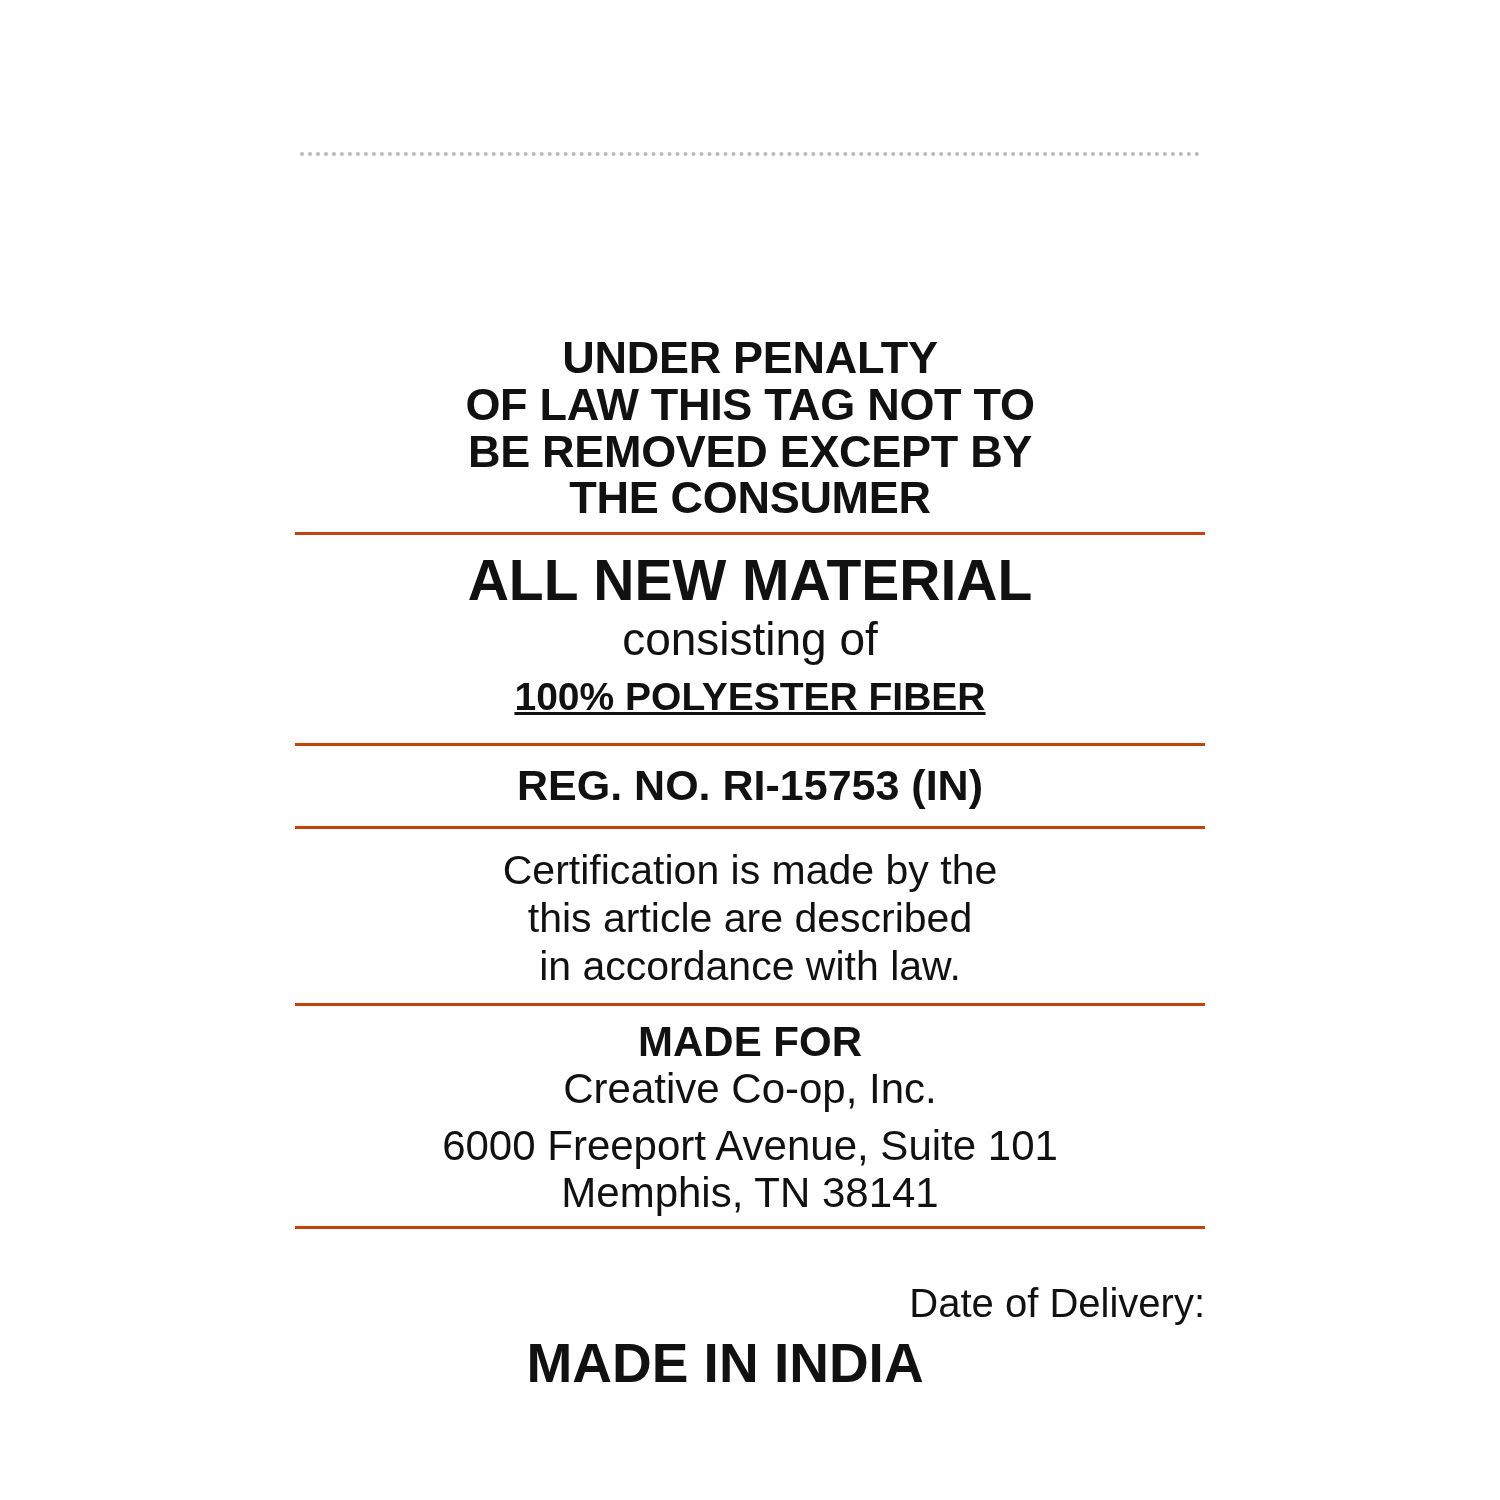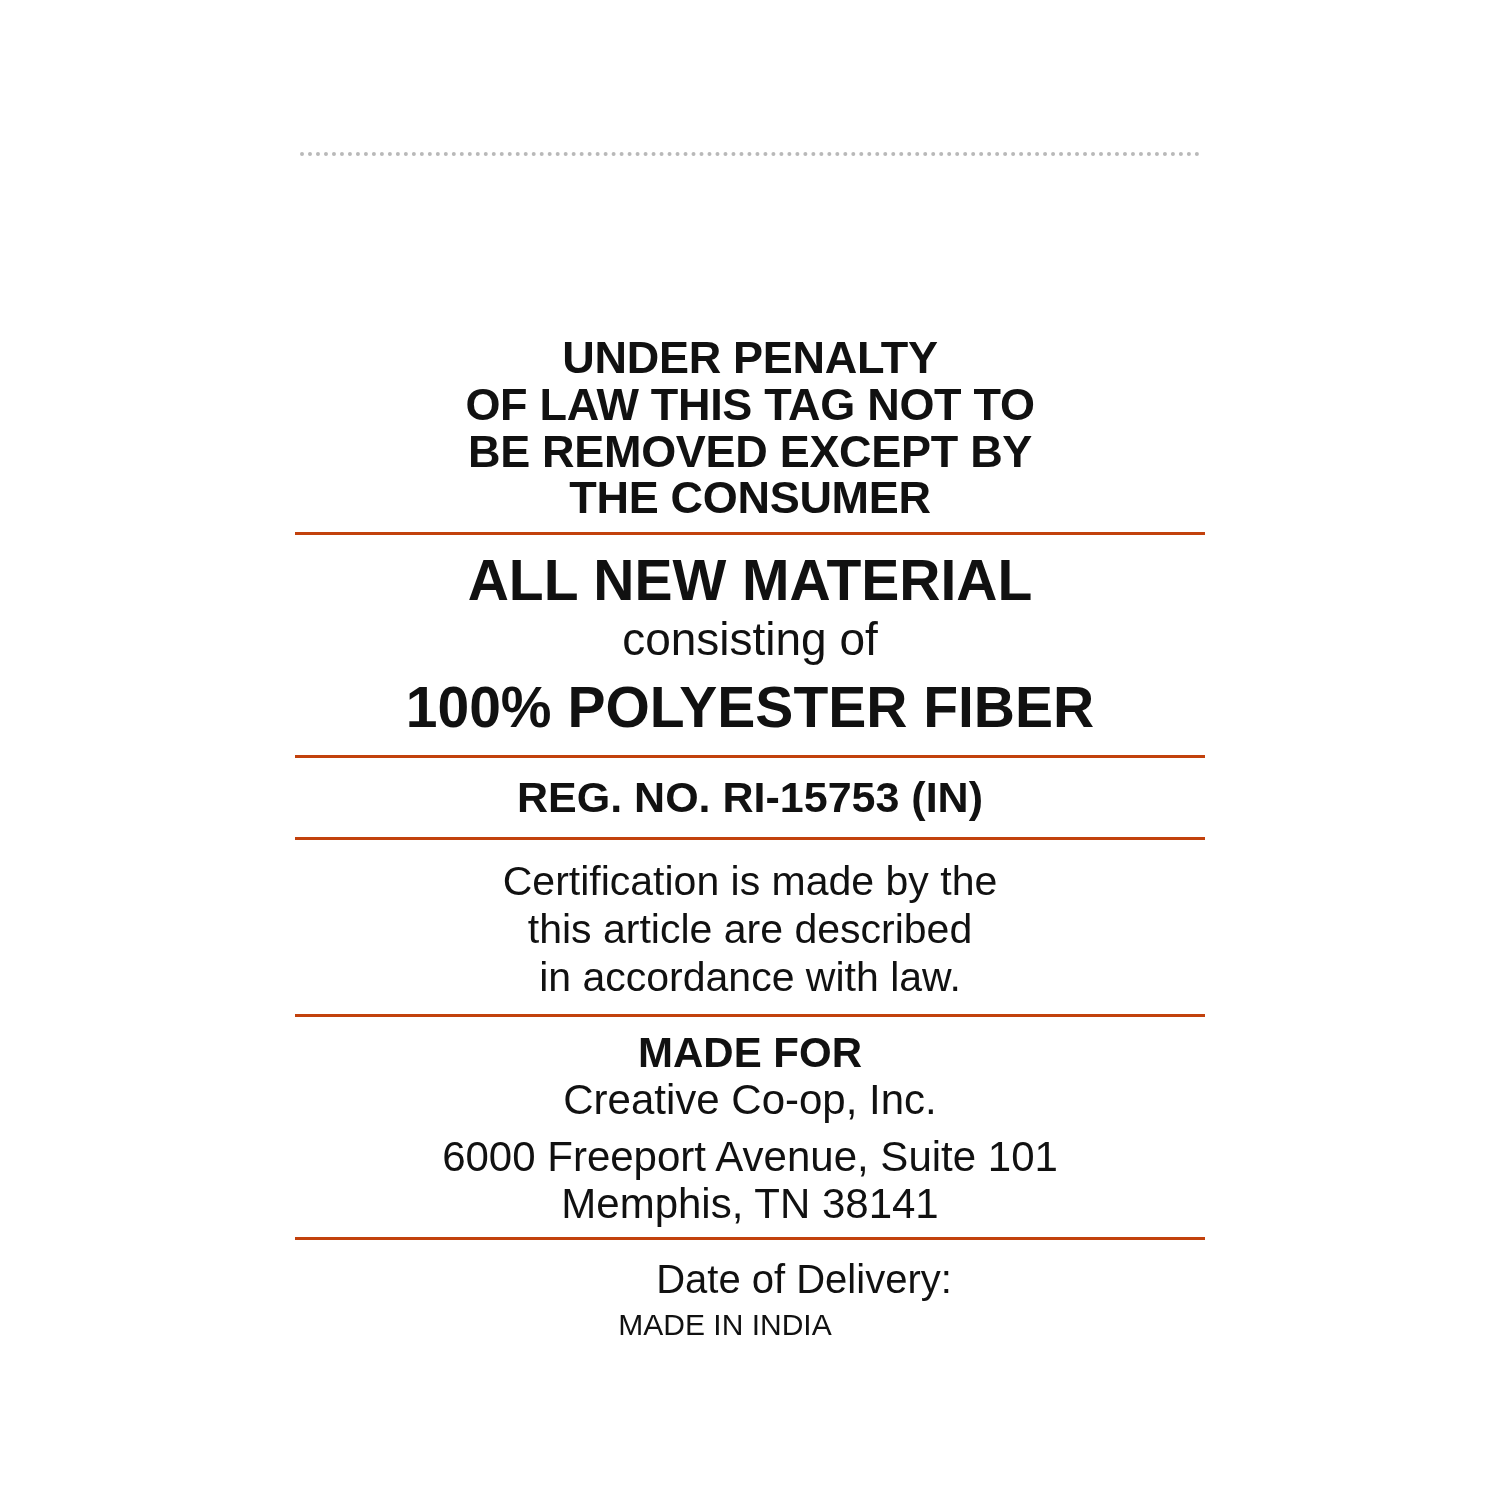--- a/index.html
+++ b/index.html
@@ -44,21 +44,21 @@
   .row {
     width: 100%;
     box-sizing: border-box;
   }
 
   .rule {
     border-bottom: 3px solid #c2410c;
   }
 
   .center { text-align: center; }
-  .left { text-align: center; }
+  .left { text-align: right; margin-top: 35px; }
 
   .headline {
     font-weight: bold;
     font-size: 45px;
     line-height: 1.04;
     letter-spacing: -0.3px;
     padding-bottom: 10px;
   }
 
   .material-title {
@@ -70,24 +70,25 @@
 
   .consisting {
     font-weight: normal;
     font-size: 46px;
     line-height: 1.1;
     padding-top: 2px;
   }
 
   .fiber {
     font-weight: bold;
-    font-size: 57px;
+    font-size: 39px;
     line-height: 1.1;
     padding-top: 12px;
-    padding-bottom: 16px;
+    padding-bottom: 24px;
+    text-decoration: underline;
   }
 
   .reg {
     font-weight: bold;
     font-size: 43px;
     line-height: 1.1;
     padding-top: 16px;
     padding-bottom: 16px;
   }
 
@@ -115,22 +116,22 @@
 
   .delivery {
     font-weight: normal;
     font-size: 40px;
     line-height: 1.15;
     padding-top: 16px;
     padding-left: 108px;
   }
 
   .origin {
-    font-weight: normal;
-    font-size: 30px;
+    font-weight: bold;
+    font-size: 55px;
     line-height: 1.15;
     padding-top: 6px;
     padding-right: 50px;
   }
 </style>
 </head>
 <body>
 
 <div class="tag">
 

